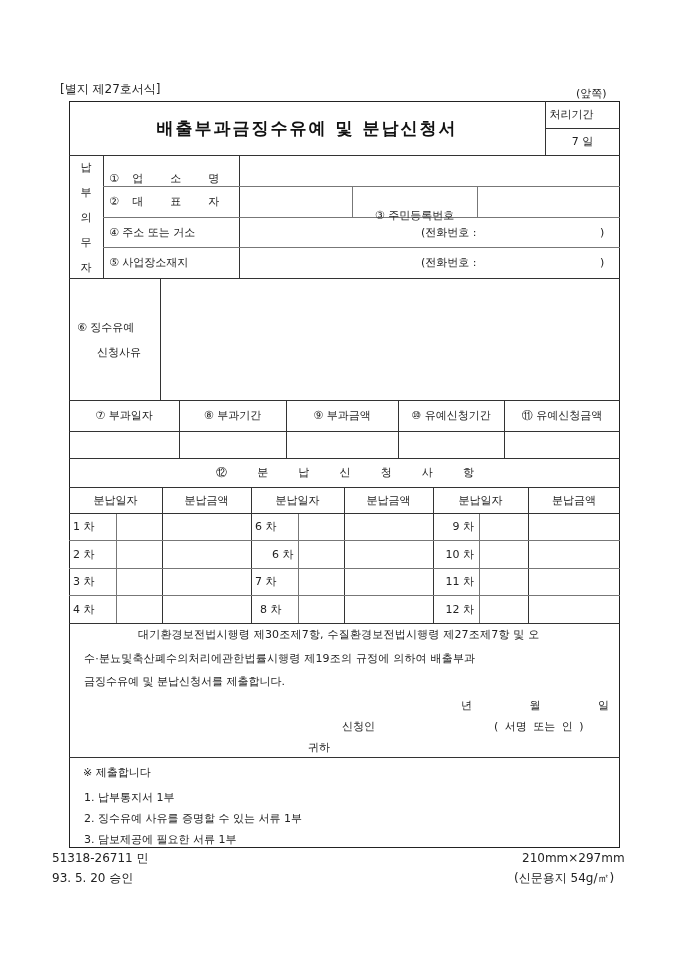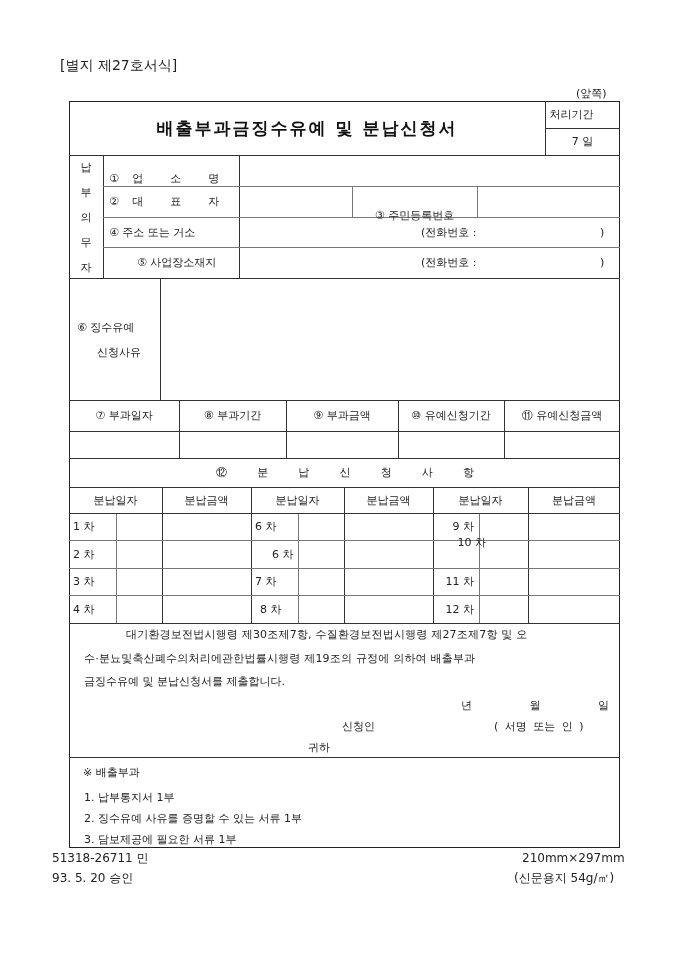--- a/index.html
+++ b/index.html
@@ -16,21 +16,21 @@
   .title { font-size:17px; font-weight:bold; letter-spacing:2px; color:#111; }
   .cell { position:absolute; display:flex; align-items:center; justify-content:center; box-sizing:border-box; }
   .cell.left { justify-content:flex-start; padding-left:6px; }
   .cell.right { justify-content:flex-end; padding-right:8px; }
   .spread { display:flex; justify-content:space-between; }
   .small { font-size:12px; }
 </style>
 </head>
 <body>
 
-<div class="txt" style="left:60px;top:58px;font-size:14px;">[별지 제27호서식]</div>
+<div class="txt" style="left:60px;top:83px;font-size:12px;">[별지 제27호서식]</div>
 <div class="txt" style="left:576px;top:88px;font-size:11px;">(앞쪽)</div>
 
 <div class="outer"></div>
 
 <div class="cell" style="left:69px;top:101px;width:476px;height:54px;">
   <span class="title">배출부과금징수유예 및 분납신청서</span>
 </div>
 <div class="vl" style="left:545px;top:101px;height:54px;"></div>
 <div class="hl" style="left:545px;top:128px;width:75px;"></div>
 <div class="cell" style="left:545px;top:101px;width:53px;height:27px;text-align:center;">
@@ -79,21 +79,21 @@
 </div>
 
 <div class="cell left" style="left:103px;top:217px;width:136px;height:30px;">
   <span>④ 주소 또는 거소</span>
 </div>
 <div class="abs" style="left:240px;top:217px;width:380px;height:30px;">
   <span class="txt" style="left:181px;top:10px;">(전화번호 :</span>
   <span class="txt" style="left:360px;top:10px;">)</span>
 </div>
 
-<div class="cell left" style="left:103px;top:247px;width:136px;height:31px;margin-left:28px;">
+<div class="cell left" style="left:103px;top:247px;width:136px;height:31px;">
   <span>⑤ 사업장소재지</span>
 </div>
 <div class="abs" style="left:240px;top:247px;width:380px;height:31px;">
   <span class="txt" style="left:181px;top:10px;">(전화번호 :</span>
   <span class="txt" style="left:360px;top:10px;">)</span>
 </div>
 
 <div class="vl" style="left:160px;top:278px;height:122px;"></div>
 <div class="abs" style="left:69px;top:278px;width:91px;height:122px;">
   <span class="txt" style="left:8px;top:44px;">⑥ 징수유예</span>
@@ -209,21 +209,21 @@
 <div class="cell left" style="left:251px;top:568px;width:47px;height:27px;padding-left:4px;">
     <span>7 차</span>
   </div>
 <div class="cell left" style="left:251px;top:595px;width:47px;height:28px;padding-left:9px;">
     <span>8 차</span>
   </div>
 
 <div class="cell right" style="left:433px;top:513px;width:46px;height:27px;padding-right:5px;">
     <span>9 차</span>
   </div>
-<div class="cell right" style="left:433px;top:528px;width:46px;height:28px;padding-right:5px;margin-left:12px;">
+<div class="cell right" style="left:433px;top:540px;width:46px;height:28px;padding-right:5px;">
     <span>10 차</span>
   </div>
 <div class="cell right" style="left:433px;top:568px;width:46px;height:27px;padding-right:5px;">
     <span>11 차</span>
   </div>
 <div class="cell right" style="left:433px;top:595px;width:46px;height:28px;padding-right:5px;">
     <span>12 차</span>
   </div>
 
 <div class="abs" style="left:117px;top:514px;width:45px;height:26px;"></div>
@@ -246,36 +246,36 @@
 
 <div class="abs" style="left:480px;top:514px;width:48px;height:26px;"></div>
 <div class="abs" style="left:529px;top:514px;width:91px;height:26px;"></div>
 <div class="abs" style="left:480px;top:541px;width:48px;height:27px;"></div>
 <div class="abs" style="left:529px;top:541px;width:91px;height:27px;"></div>
 <div class="abs" style="left:480px;top:569px;width:48px;height:26px;"></div>
 <div class="abs" style="left:529px;top:569px;width:91px;height:26px;"></div>
 <div class="abs" style="left:480px;top:596px;width:48px;height:27px;"></div>
 <div class="abs" style="left:529px;top:596px;width:91px;height:27px;"></div>
 
-<div class="txt" style="left:92px;top:629px;letter-spacing:0.2px;padding-left:34px;">대기환경보전법시행령 제30조제7항, 수질환경보전법시행령 제27조제7항 및 오</div>
+<div class="txt" style="left:104px;top:629px;letter-spacing:0.2px;padding-left:34px;">대기환경보전법시행령 제30조제7항, 수질환경보전법시행령 제27조제7항 및 오</div>
 <div class="txt" style="left:84px;top:653px;letter-spacing:0.2px;">수·분뇨및축산폐수의처리에관한법률시행령 제19조의 규정에 의하여 배출부과</div>
 <div class="txt" style="left:84px;top:676px;">금징수유예 및 분납신청서를 제출합니다.</div>
 
 <div class="abs spread" style="left:461px;top:698px;width:148px;">
   <span>년</span>
   <span>월</span>
   <span>일</span>
 </div>
 <div class="txt" style="left:342px;top:721px;">신청인</div>
 <div class="txt" style="left:494px;top:721px;word-spacing:3px;">( 서명 또는 인 )</div>
 <div class="txt" style="left:308px;top:742px;">귀하</div>
 
 <div class="hl" style="left:69px;top:757px;width:551px;"></div>
 
-<div class="txt" style="left:83px;top:767px;">※ 배출부과</div>
+<div class="txt" style="left:83px;top:767px;">※ 제출합니다</div>
 <div class="txt" style="left:84px;top:792px;">1. 납부통지서 1부</div>
 <div class="txt" style="left:84px;top:813px;">2. 징수유예 사유를 증명할 수 있는 서류 1부</div>
 <div class="txt" style="left:84px;top:834px;">3. 담보제공에 필요한 서류 1부</div>
 
 <div class="txt small" style="left:52px;top:852px;">51318-26711 민</div>
 <div class="txt small" style="left:52px;top:872px;">93. 5. 20 승인</div>
 <div class="txt small" style="left:522px;top:852px;">210mm×297mm</div>
 <div class="txt small" style="left:514px;top:872px;">(신문용지 54g/㎡)</div>
 
 </body></html>

